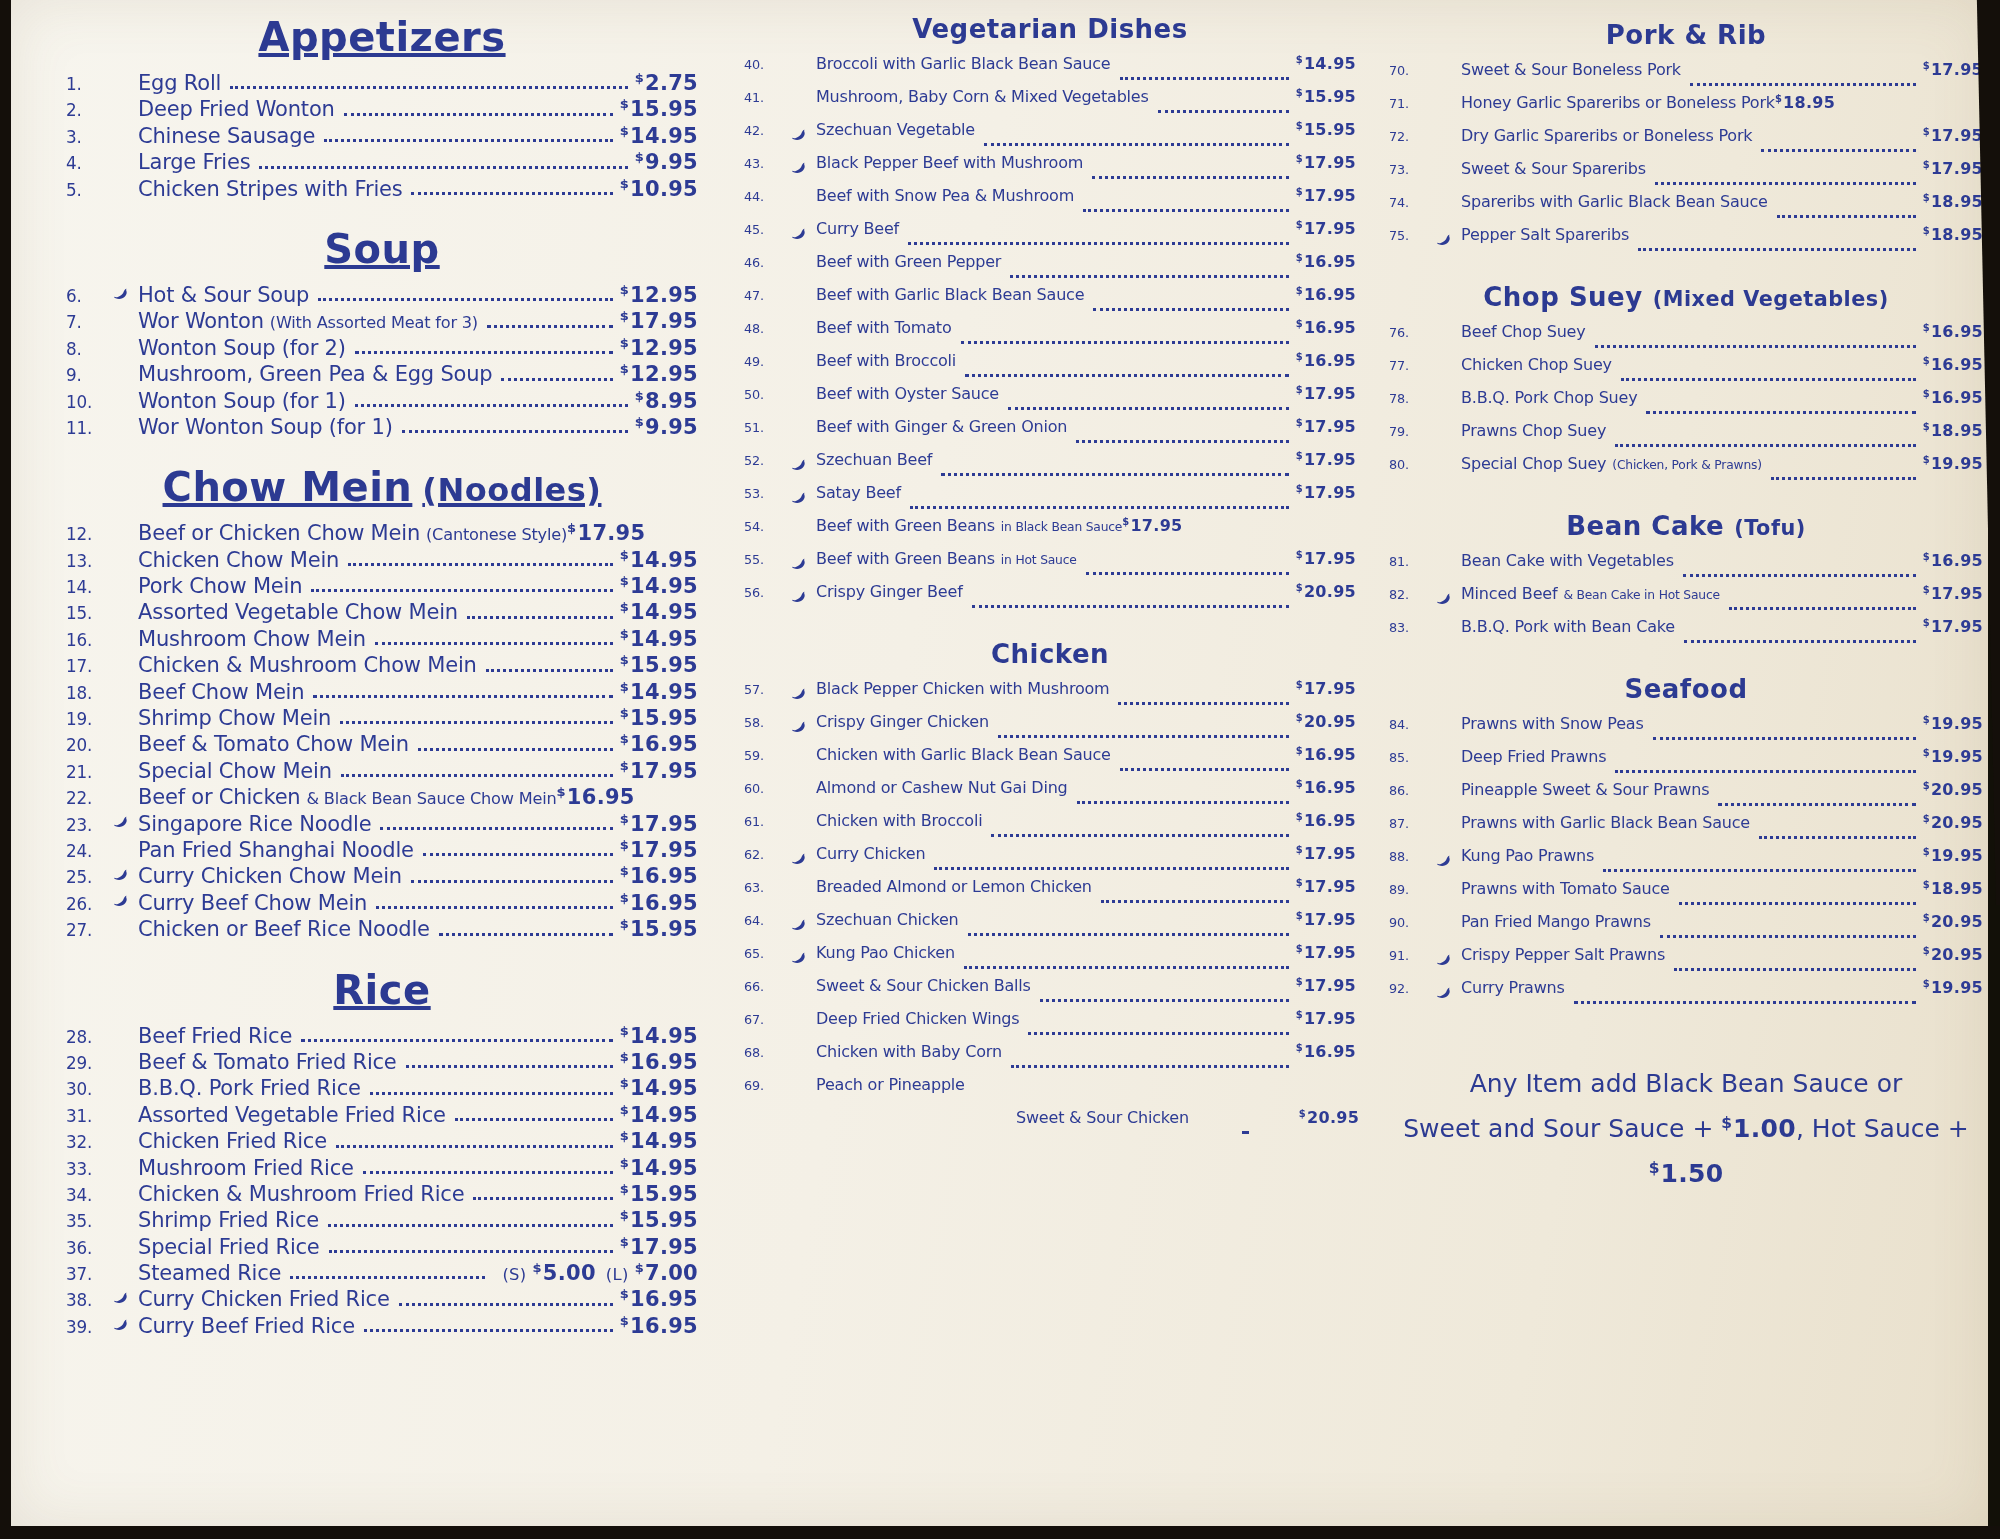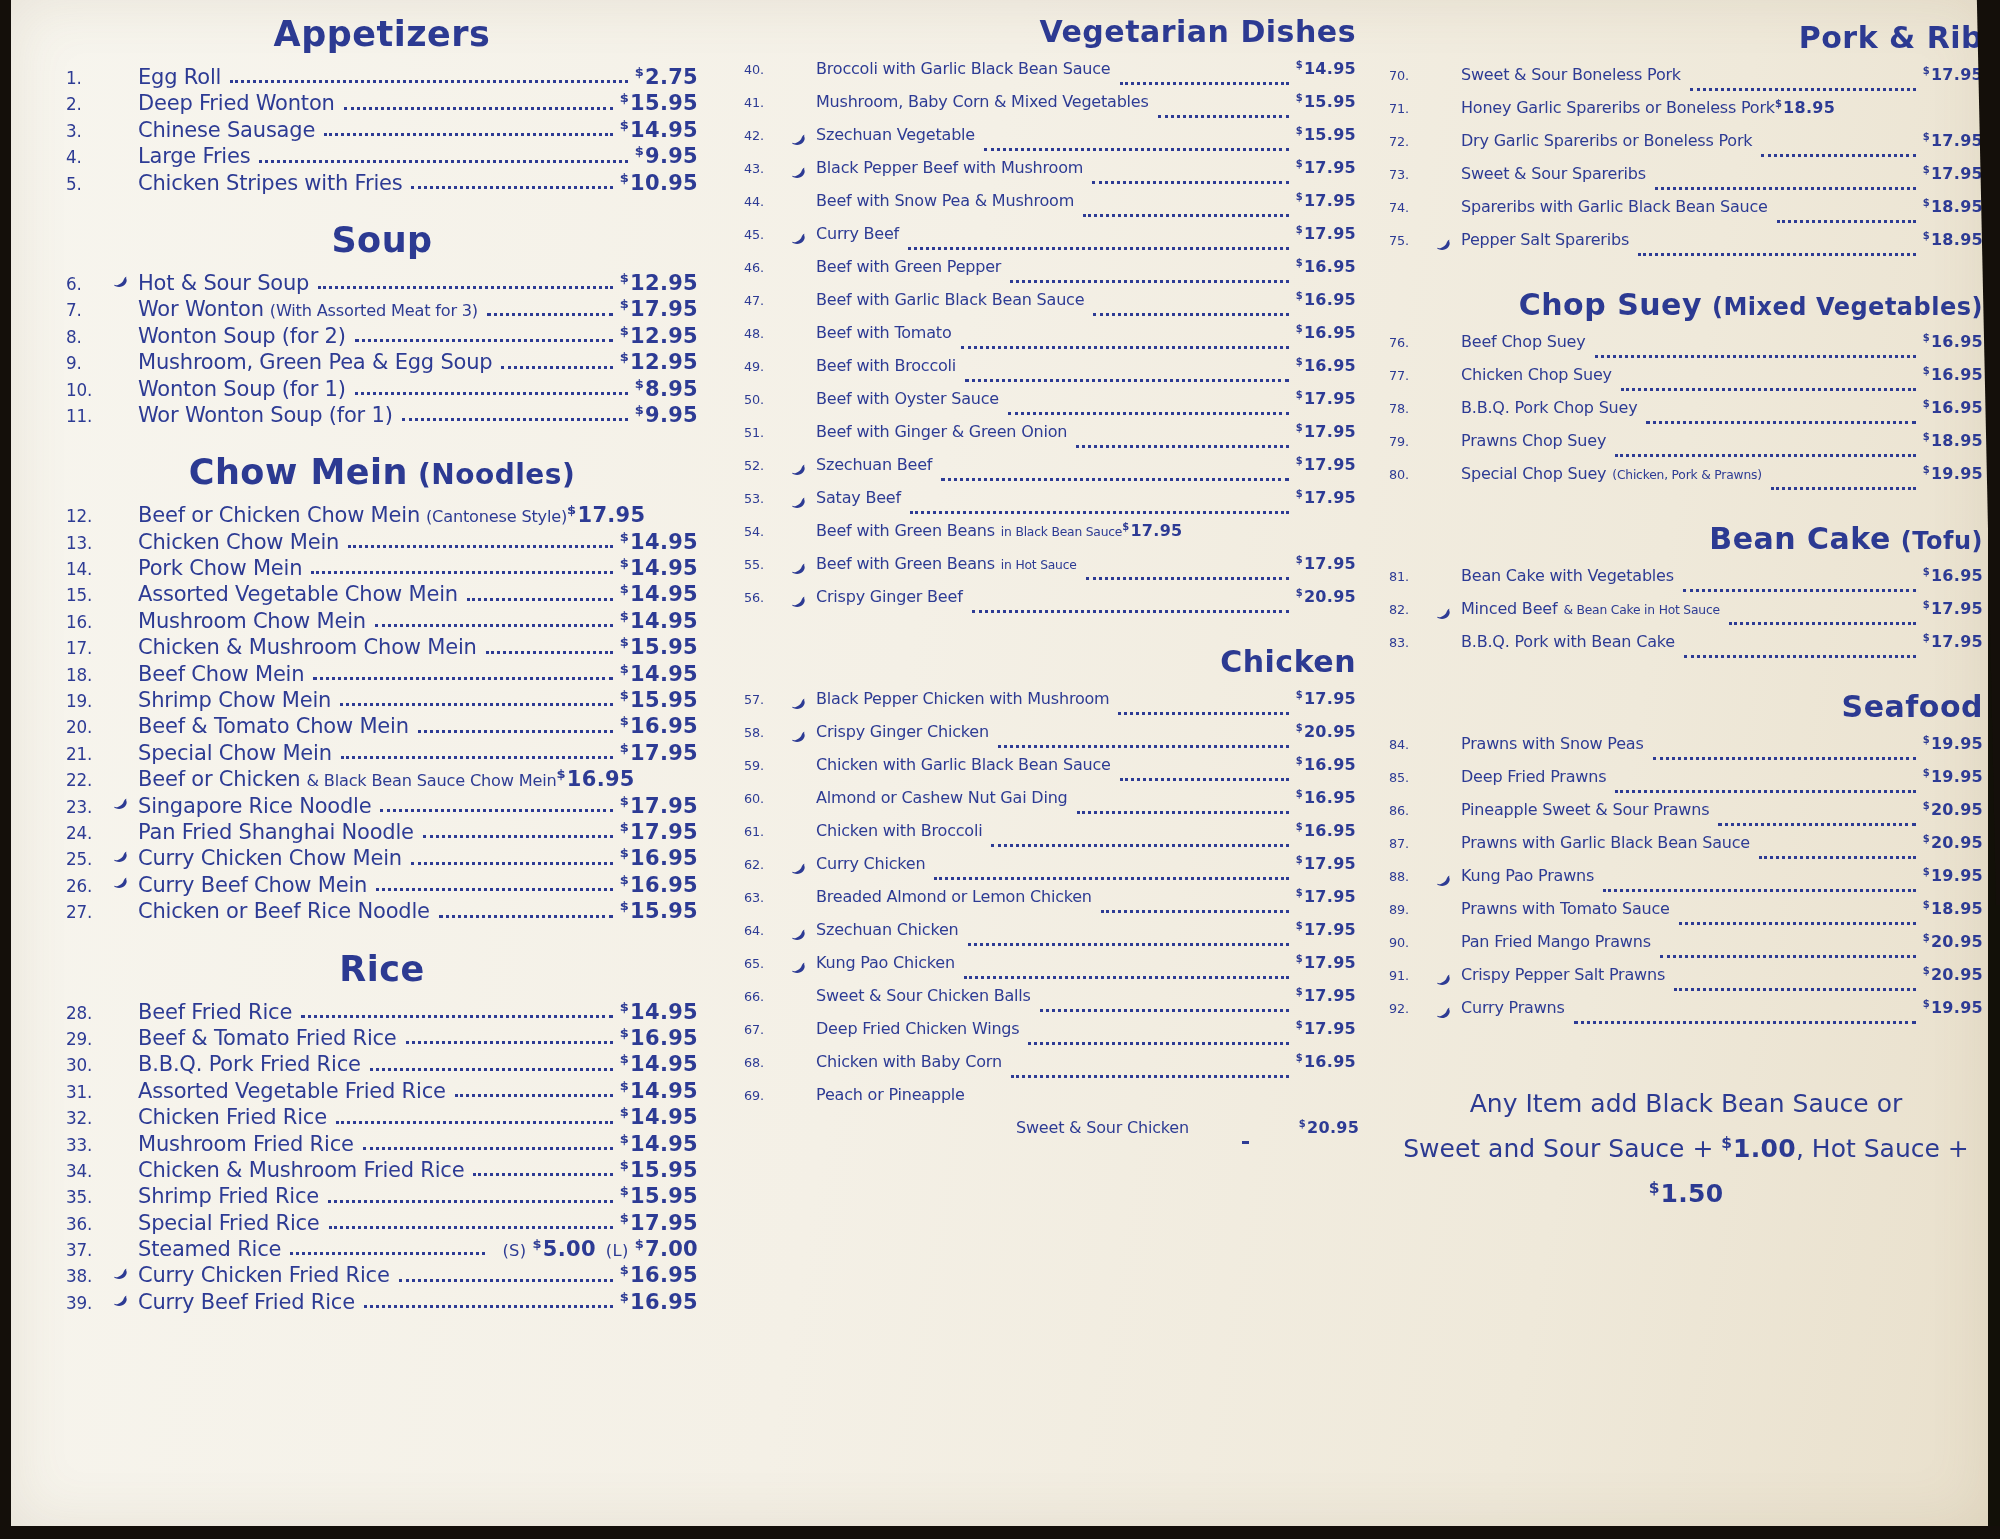--- a/index.html
+++ b/index.html
@@ -19,22 +19,22 @@
   .edge-right{right:0;top:0;width:34px;height:905px;
     clip-path:polygon(32% 0,100% 0,100% 100%,88% 100%);}
   .col{position:absolute;color:#2d3b94;}
   .col-1{left:55px;top:14px;width:632px;}
   .col-2{left:733px;top:14px;width:612px;}
   .col-3{left:1378px;top:20px;width:594px;}
   .sec-title{
     text-align:center;font-weight:bold;color:#2c3a92;
     margin:24px 0 10px;letter-spacing:.5px;
   }
-  .col-1 .sec-title{font-size:35px;}
-  .col-2 .sec-title,.col-3 .sec-title{font-size:30px;text-align:right;}
+  .col-1 .sec-title{font-size:40px;text-decoration:underline;}
+  .col-2 .sec-title,.col-3 .sec-title{font-size:26px;}
   .col-3 .sec-title{margin-top:24px;}
   .section:first-child .sec-title{margin-top:0;}
   .t-note{font-size:.8em;margin-left:10px;font-weight:bold;}
   .row{display:flex;align-items:baseline;letter-spacing:-.2px;}
   .col-1 .row{height:26.4px;font-size:21px;}
   .col-2 .row,.col-3 .row{height:33px;font-size:16px;}
   .num{flex:none;width:46px;font-size:.8em;}
   .pepper{flex:none;width:26px;align-self:center;}
   .pepper svg{width:17px;height:17px;display:block;}
   .pepper svg path{fill:#2d3b94;}

